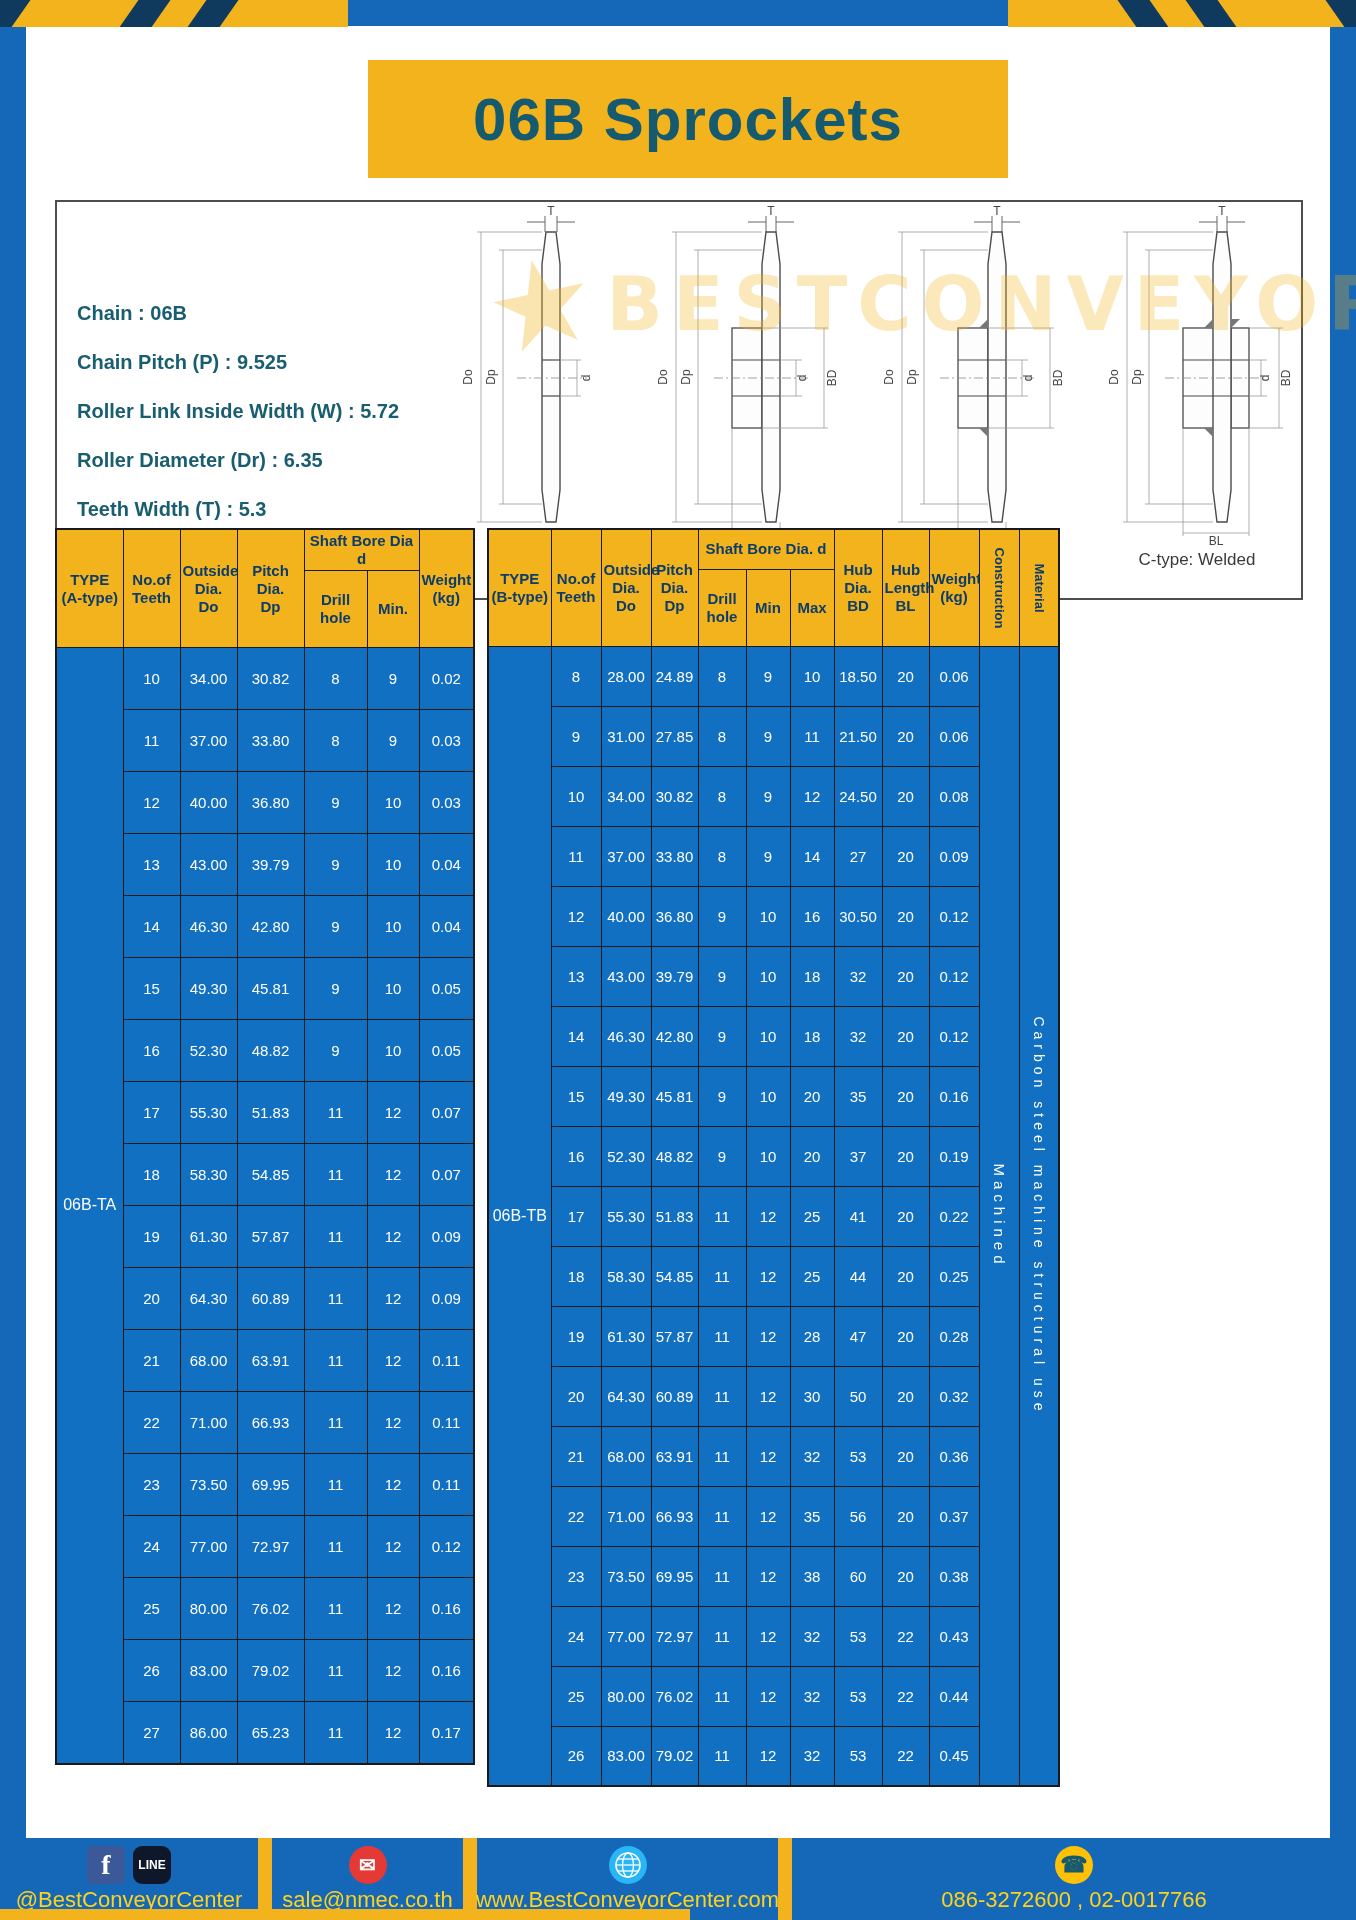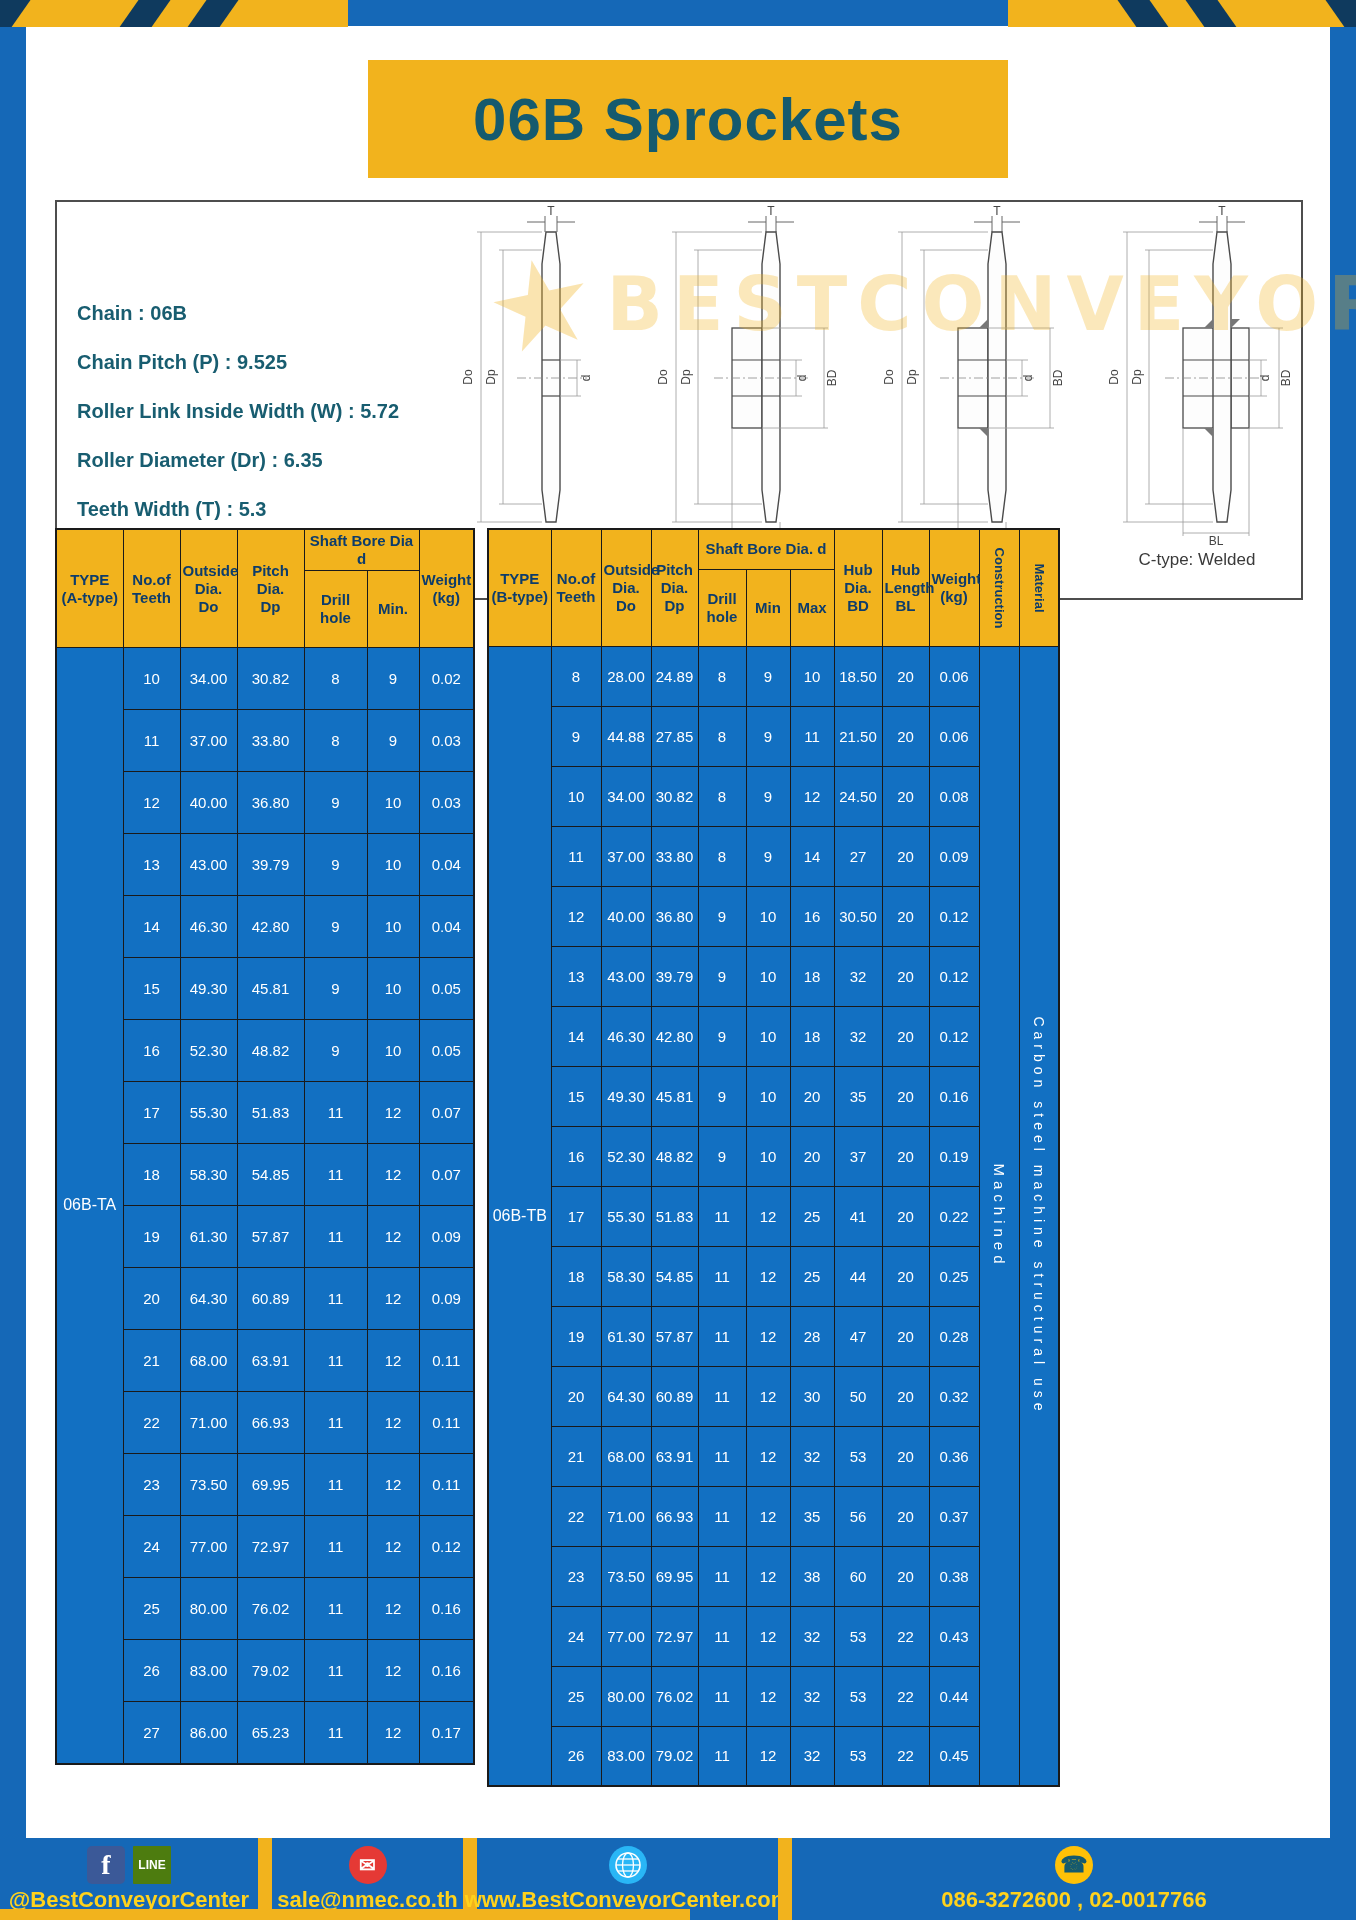--- a/index.html
+++ b/index.html
@@ -58,25 +58,25 @@
   .footer{position:absolute;left:0;top:1838px;width:1356px;height:82px;background:#1568b7;display:flex;align-items:stretch;z-index:10}
   .fsec{display:flex;flex-direction:column;align-items:center;justify-content:center;gap:3px}
   .fsec.s1{width:258px}
   .fsec.s2{width:191px}
   .fsec.s3{width:301px}
   .fsec.s4{flex:1}
   .fsep{width:14px;background:#f2b31d}
   .icon-row{display:flex;gap:8px;align-items:center}
   .icon{width:38px;height:38px;display:flex;align-items:center;justify-content:center;font-weight:bold}
   .icon.fb{background:#3b5998;color:#fff;border-radius:5px;font-size:28px;font-family:"Liberation Serif",serif}
-  .icon.line{background:#4d7c0f;color:#fff;border-radius:1px;font-size:12px;letter-spacing:0}
+  .icon.line{background:#0f172a;color:#fff;border-radius:9px;font-size:12px;letter-spacing:0}
   .icon.mail{background:#e53935;color:#fff;border-radius:50%;font-size:20px}
   .icon.globe{background:#29b6f6;border-radius:50%}
   .icon.phone{background:#ffc107;color:#155a6e;border-radius:50%;font-size:22px}
-  .flabel{color:#ffd21c;font-weight:bold;font-size:22px;white-space:nowrap}
+  .flabel{color:#ffd21c;font-weight:normal;font-size:22px;white-space:nowrap}
 </style>
 </head>
 <body>
 
 <div class="white-panel"></div>
 
 <div class="corner-bar left">
   <div class="corner-stripe" style="left:-12px"></div>
   <div class="corner-stripe" style="left:128px"></div>
   <div class="corner-stripe" style="left:196px"></div>
@@ -519,21 +519,21 @@
         <td>0.06</td>
         <td rowspan="19" class="vcell">
           <span class="rot construction-text">Machined</span>
         </td>
         <td rowspan="19" class="vcell">
           <span class="rot material-text">Carbon steel machine structural use</span>
         </td>
       </tr>
       <tr>
         <td>9</td>
-        <td>44.88</td>
+        <td>31.00</td>
         <td>27.85</td>
         <td>8</td>
         <td>9</td>
         <td>11</td>
         <td>21.50</td>
         <td>20</td>
         <td>0.06</td>
       </tr>
       <tr>
         <td>10</td>

